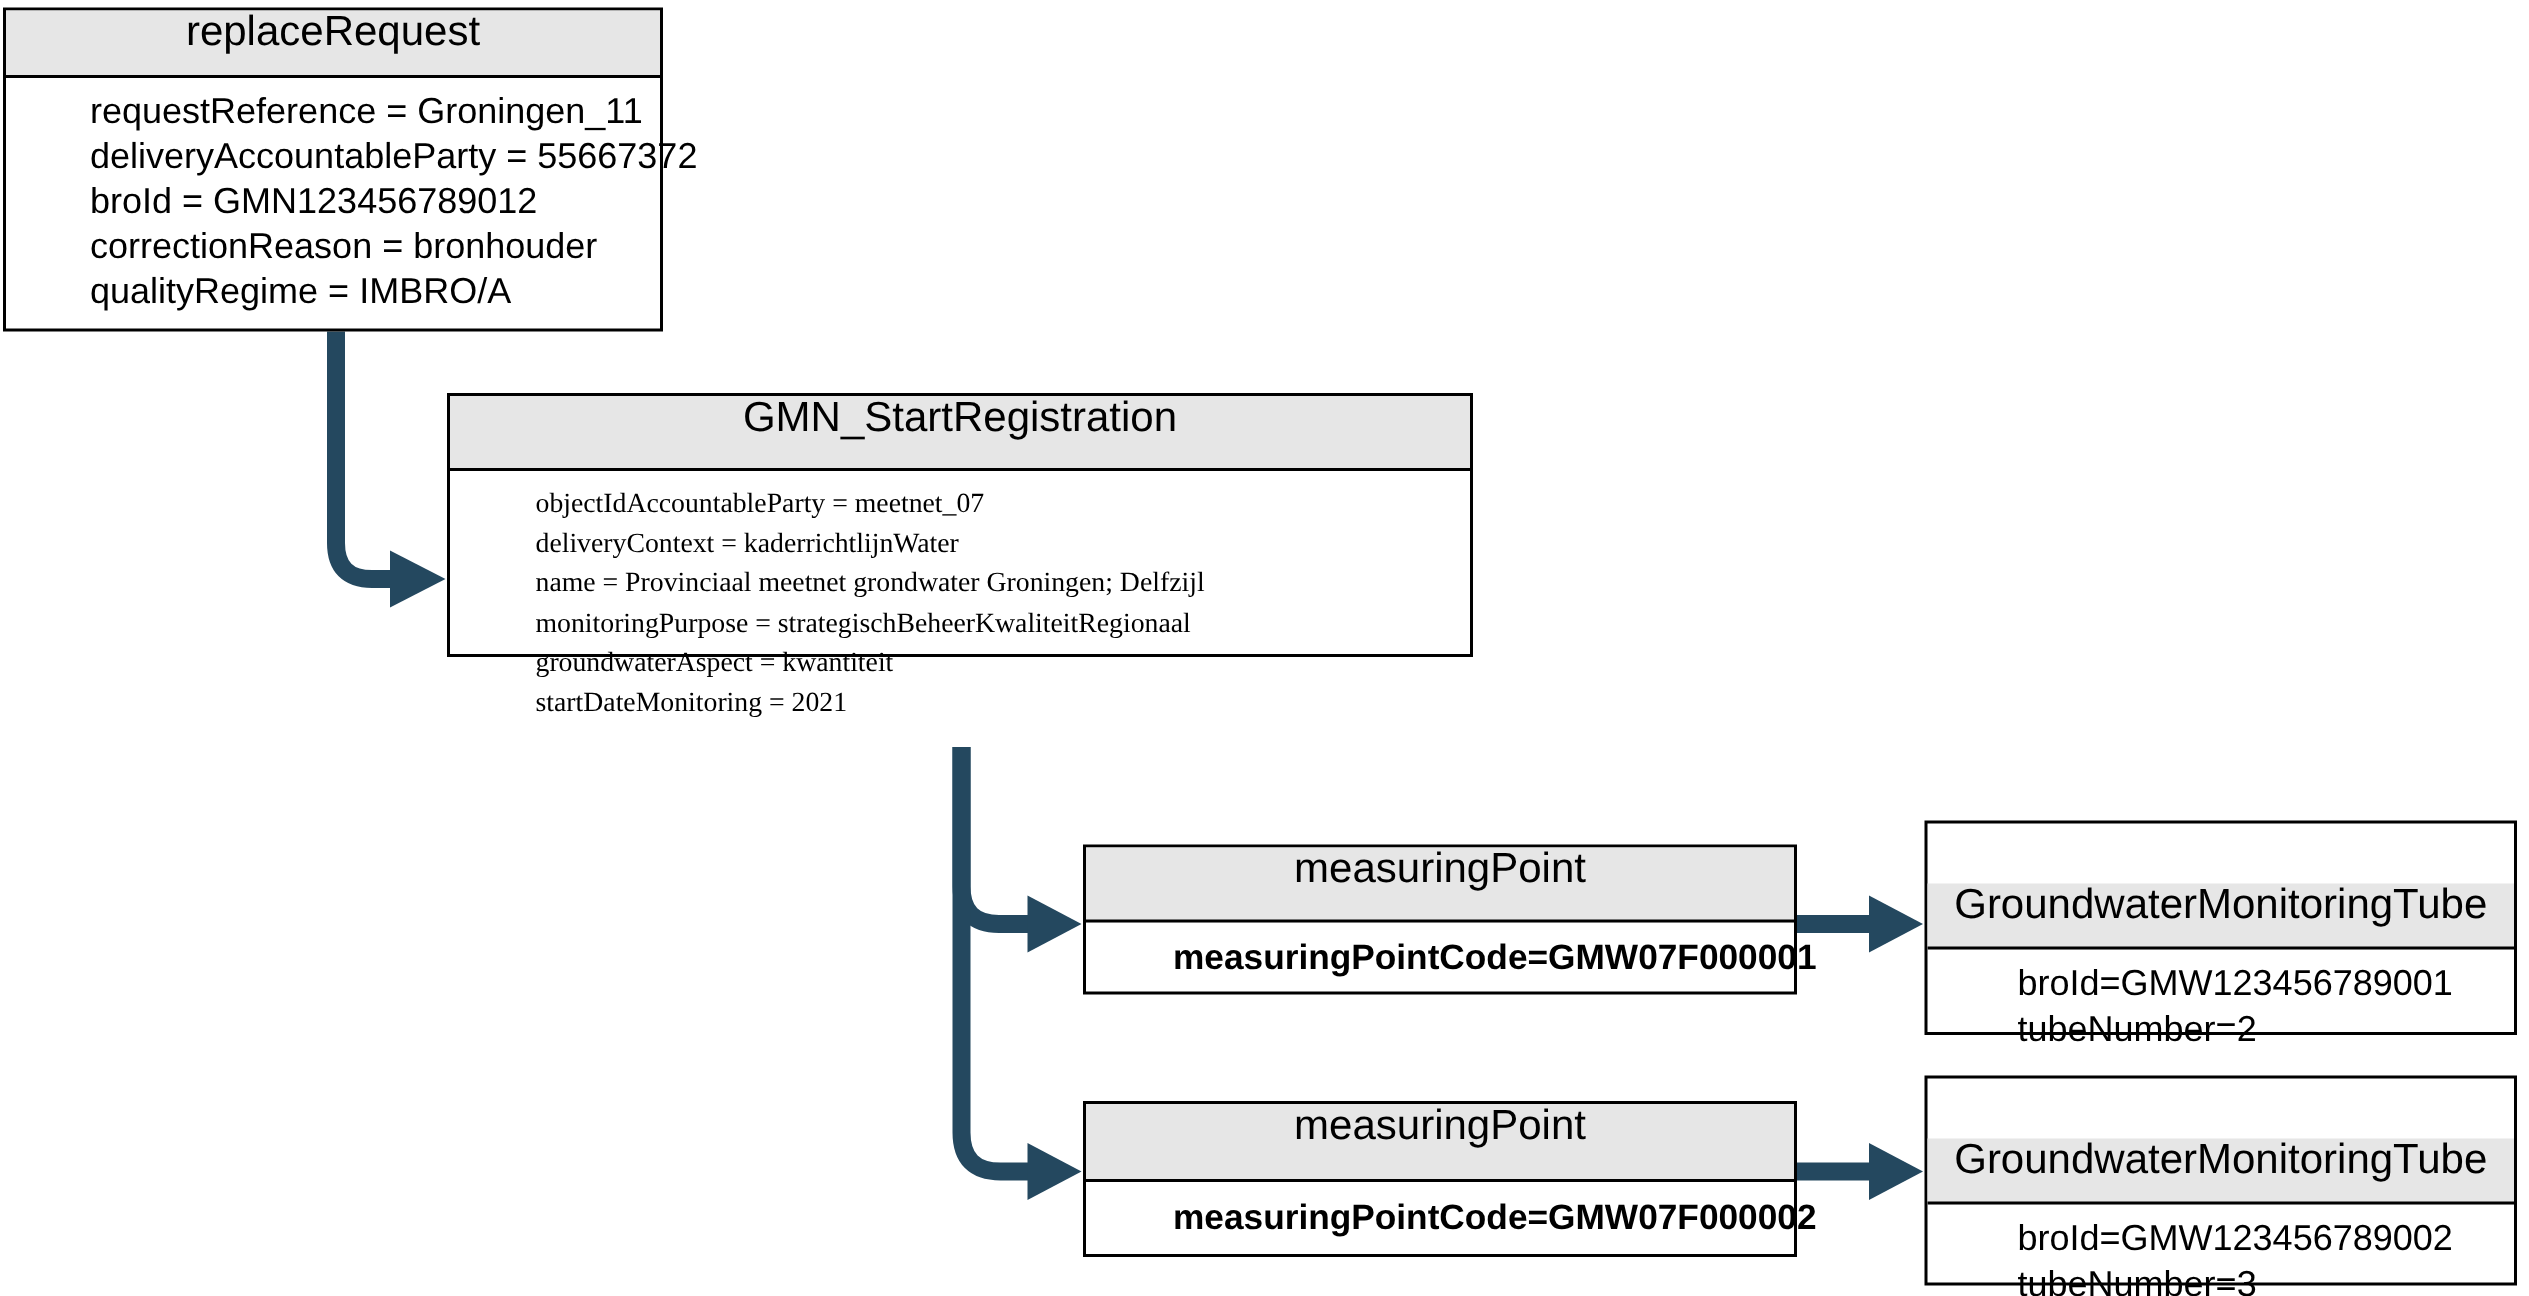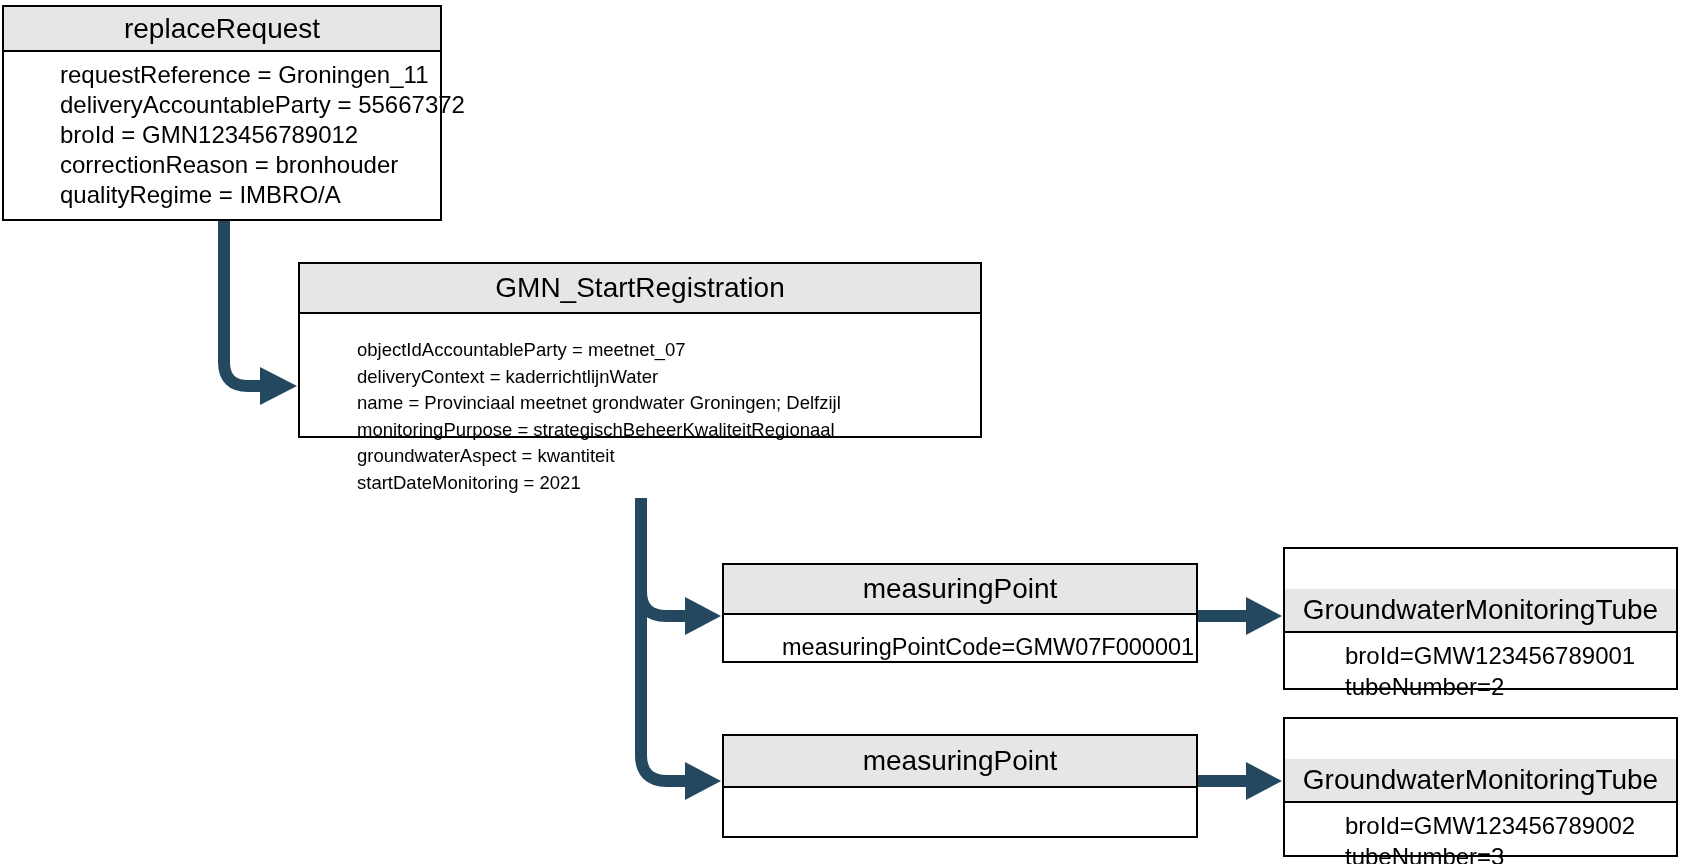--- a/index.html
+++ b/index.html
@@ -23,47 +23,47 @@
   .connector-head{fill:var(--arrow);stroke:none;}
   .node{
     position:absolute;
     background:#FFFFFF;
     border:2px solid var(--border);
     box-sizing:border-box;
   }
   .node-header{
     background:var(--header-fill);
     border-bottom:2px solid var(--border);
-    display:flex;align-items:center;justify-content:center;
+    display:flex;justify-content:center;
     font-size:28px;line-height:1;
     box-sizing:border-box;
     white-space:nowrap;
   }
   .node-body{
     box-sizing:border-box;
     white-space:nowrap;
   }
   .attr{white-space:nowrap;margin-left:48px;}
 
   
   #node-rr{left:2px;top:5px;width:440px;height:216px;}
   #node-rr .node-header{height:45px;}
   #node-rr .node-body{padding:8px 8px 0 8px;font-size:24px;line-height:30px;}
 
   
   #node-gmn{left:298px;top:262px;width:684px;height:176px;}
   #node-gmn .node-header{height:50px;}
-  #node-gmn .node-body{padding:23px 8px 0 9px;font-size:18.5px;line-height:26.5px;}
+  #node-gmn .node-body{padding:9px 8px 0 9px;font-size:18.5px;line-height:26.5px;font-family:Liberation Serif, serif;}
 
   
   #node-mp1{left:722px;top:563px;width:476px;height:100px;}
   #node-mp2{left:722px;top:734px;width:476px;height:104px;}
   #node-mp1 .node-header,#node-mp2 .node-header{height:50px;}
   #node-mp1 .node-body,#node-mp2 .node-body{
-    font-size:23.5px;height:46px;display:flex;align-items:flex-end;padding-left:10px;
+    font-size:23.5px;height:46px;display:flex;align-items:center;padding-left:10px;font-weight:bold;
   }
   #node-mp2 .node-header{height:52px;}
   #node-mp2 .node-body{height:46px;}
 
   
   #node-tube1{left:1283px;top:547px;width:395px;height:143px;}
   #node-tube2{left:1283px;top:717px;width:395px;height:140px;}
   #node-tube1 .node-header,#node-tube2 .node-header{height:44px;margin-top:40px;}
   #node-tube1 .node-body,#node-tube2 .node-body{
     padding:7px 8px 0 12px;font-size:24px;line-height:31px;
@@ -135,20 +135,23 @@
     <div class="node-body">
       <div class="attr">broId=GMW123456789001</div>
       <div class="attr">tubeNumber=2</div>
     </div>
   </div>
 
   <div class="node" id="node-mp2">
     <div class="node-header">
       <span>measuringPoint</span>
     </div>
+    <div class="node-body">
+      <div class="attr">measuringPointCode=GMW07F000002</div>
+    </div>
   </div>
 
   <div class="node" id="node-tube2">
     <div class="node-header">
       <span>GroundwaterMonitoringTube</span>
     </div>
     <div class="node-body">
       <div class="attr">broId=GMW123456789002</div>
       <div class="attr">tubeNumber=3</div>
     </div>

